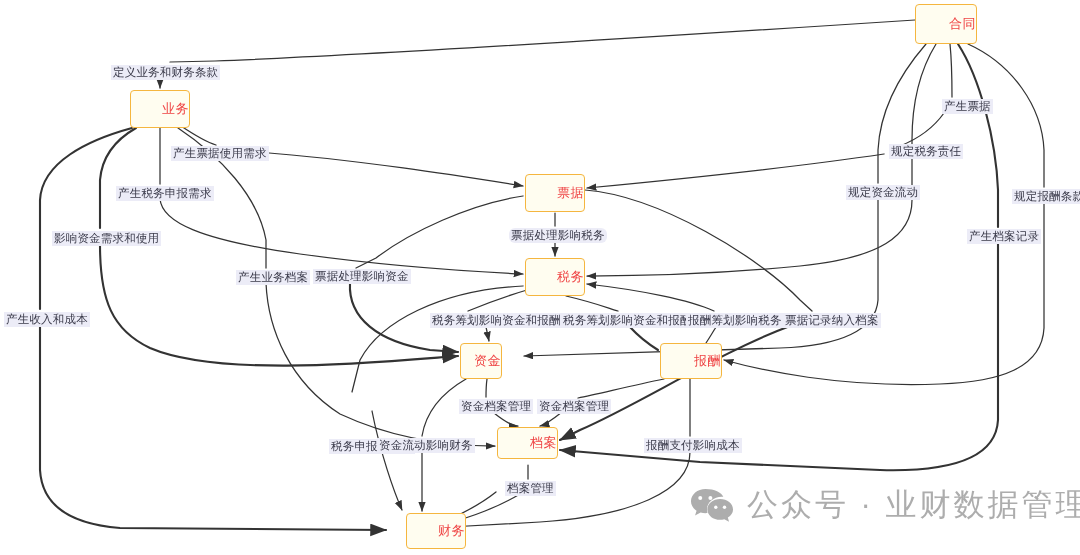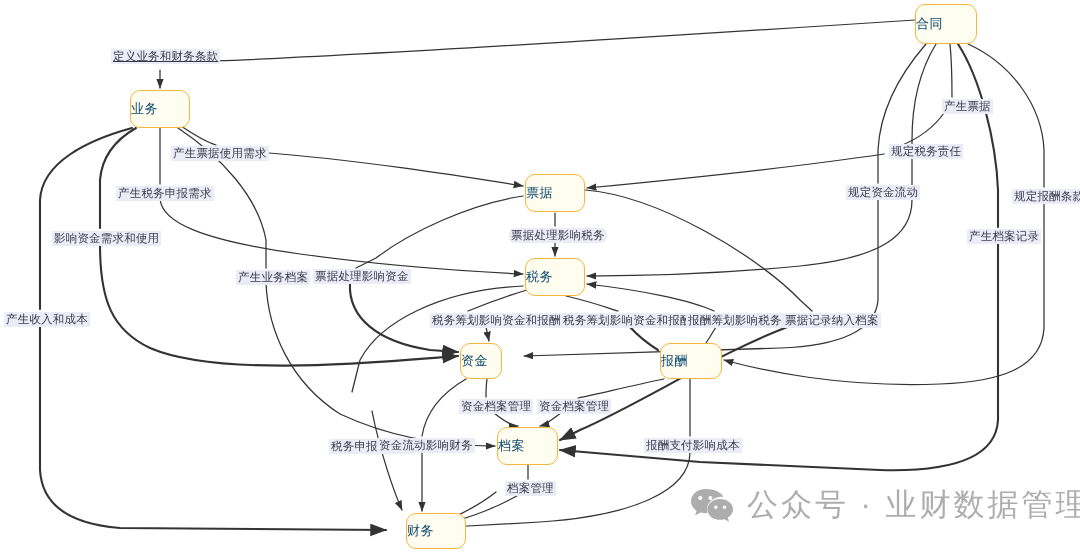--- a/index.html
+++ b/index.html
@@ -30,25 +30,25 @@
   #edges path.thick{ stroke-width:2.1px; }
   #edges path.thin{ stroke-width:1.25px; }
   #edges marker path{ fill:#333333; stroke:none; }
 
   
   .node{
     position:absolute;
     box-sizing:border-box;
     background:#fffdf0;
     border:1.6px solid #f5b63f;
-    border-radius:10px;
+    border-radius:4px;
     display:flex;
     align-items:center;
-    justify-content:flex-start;
-    color:#0c4a6e;
+    justify-content:flex-end;
+    color:#ef4444;
     font-size:13px;
     letter-spacing:.5px;
     z-index:4;
   }
   
   .elabel{
     position:absolute;
     background:#ececf7;
     color:#3a3a4a;
     font-size:11.5px;
@@ -177,28 +177,28 @@
   </div>
   <div class="node" style="left:525px;top:258px;width:60px;height:38px;">
     <span>税务</span>
   </div>
   <div class="node" style="left:460px;top:343px;width:42px;height:36px;">
     <span>资金</span>
   </div>
   <div class="node" style="left:660px;top:343px;width:62px;height:36px;">
     <span>报酬</span>
   </div>
-  <div class="node" style="left:497px;top:427px;width:61px;height:38px;">
+  <div class="node" style="left:497px;top:427px;width:61px;height:32px;">
     <span>档案</span>
   </div>
   <div class="node" style="left:406px;top:513px;width:60px;height:36px;">
     <span>财务</span>
   </div>
 
-  <div class="elabel" style="left:111px;top:49px;text-decoration:underline;">定义业务和财务条款</div>
+  <div class="elabel" style="left:111px;top:65px;">定义业务和财务条款</div>
   <div class="elabel" style="left:171px;top:146px;">产生票据使用需求</div>
   <div class="elabel" style="left:116px;top:186px;">产生税务申报需求</div>
   <div class="elabel" style="left:52px;top:231px;">影响资金需求和使用</div>
   <div class="elabel" style="left:4px;top:312px;">产生收入和成本</div>
   <div class="elabel" style="left:236px;top:270px;">产生业务档案</div>
   <div class="elabel" style="left:313px;top:269px;">票据处理影响资金</div>
   <div class="elabel" style="left:509px;top:228px;border-radius:6px;">票据处理影响税务</div>
   <div class="elabel" style="left:942px;top:99px;">产生票据</div>
   <div class="elabel" style="left:889px;top:144px;text-align:center;">规定税务责任</div>
   <div class="elabel" style="left:846px;top:185px;">规定资金流动</div>

